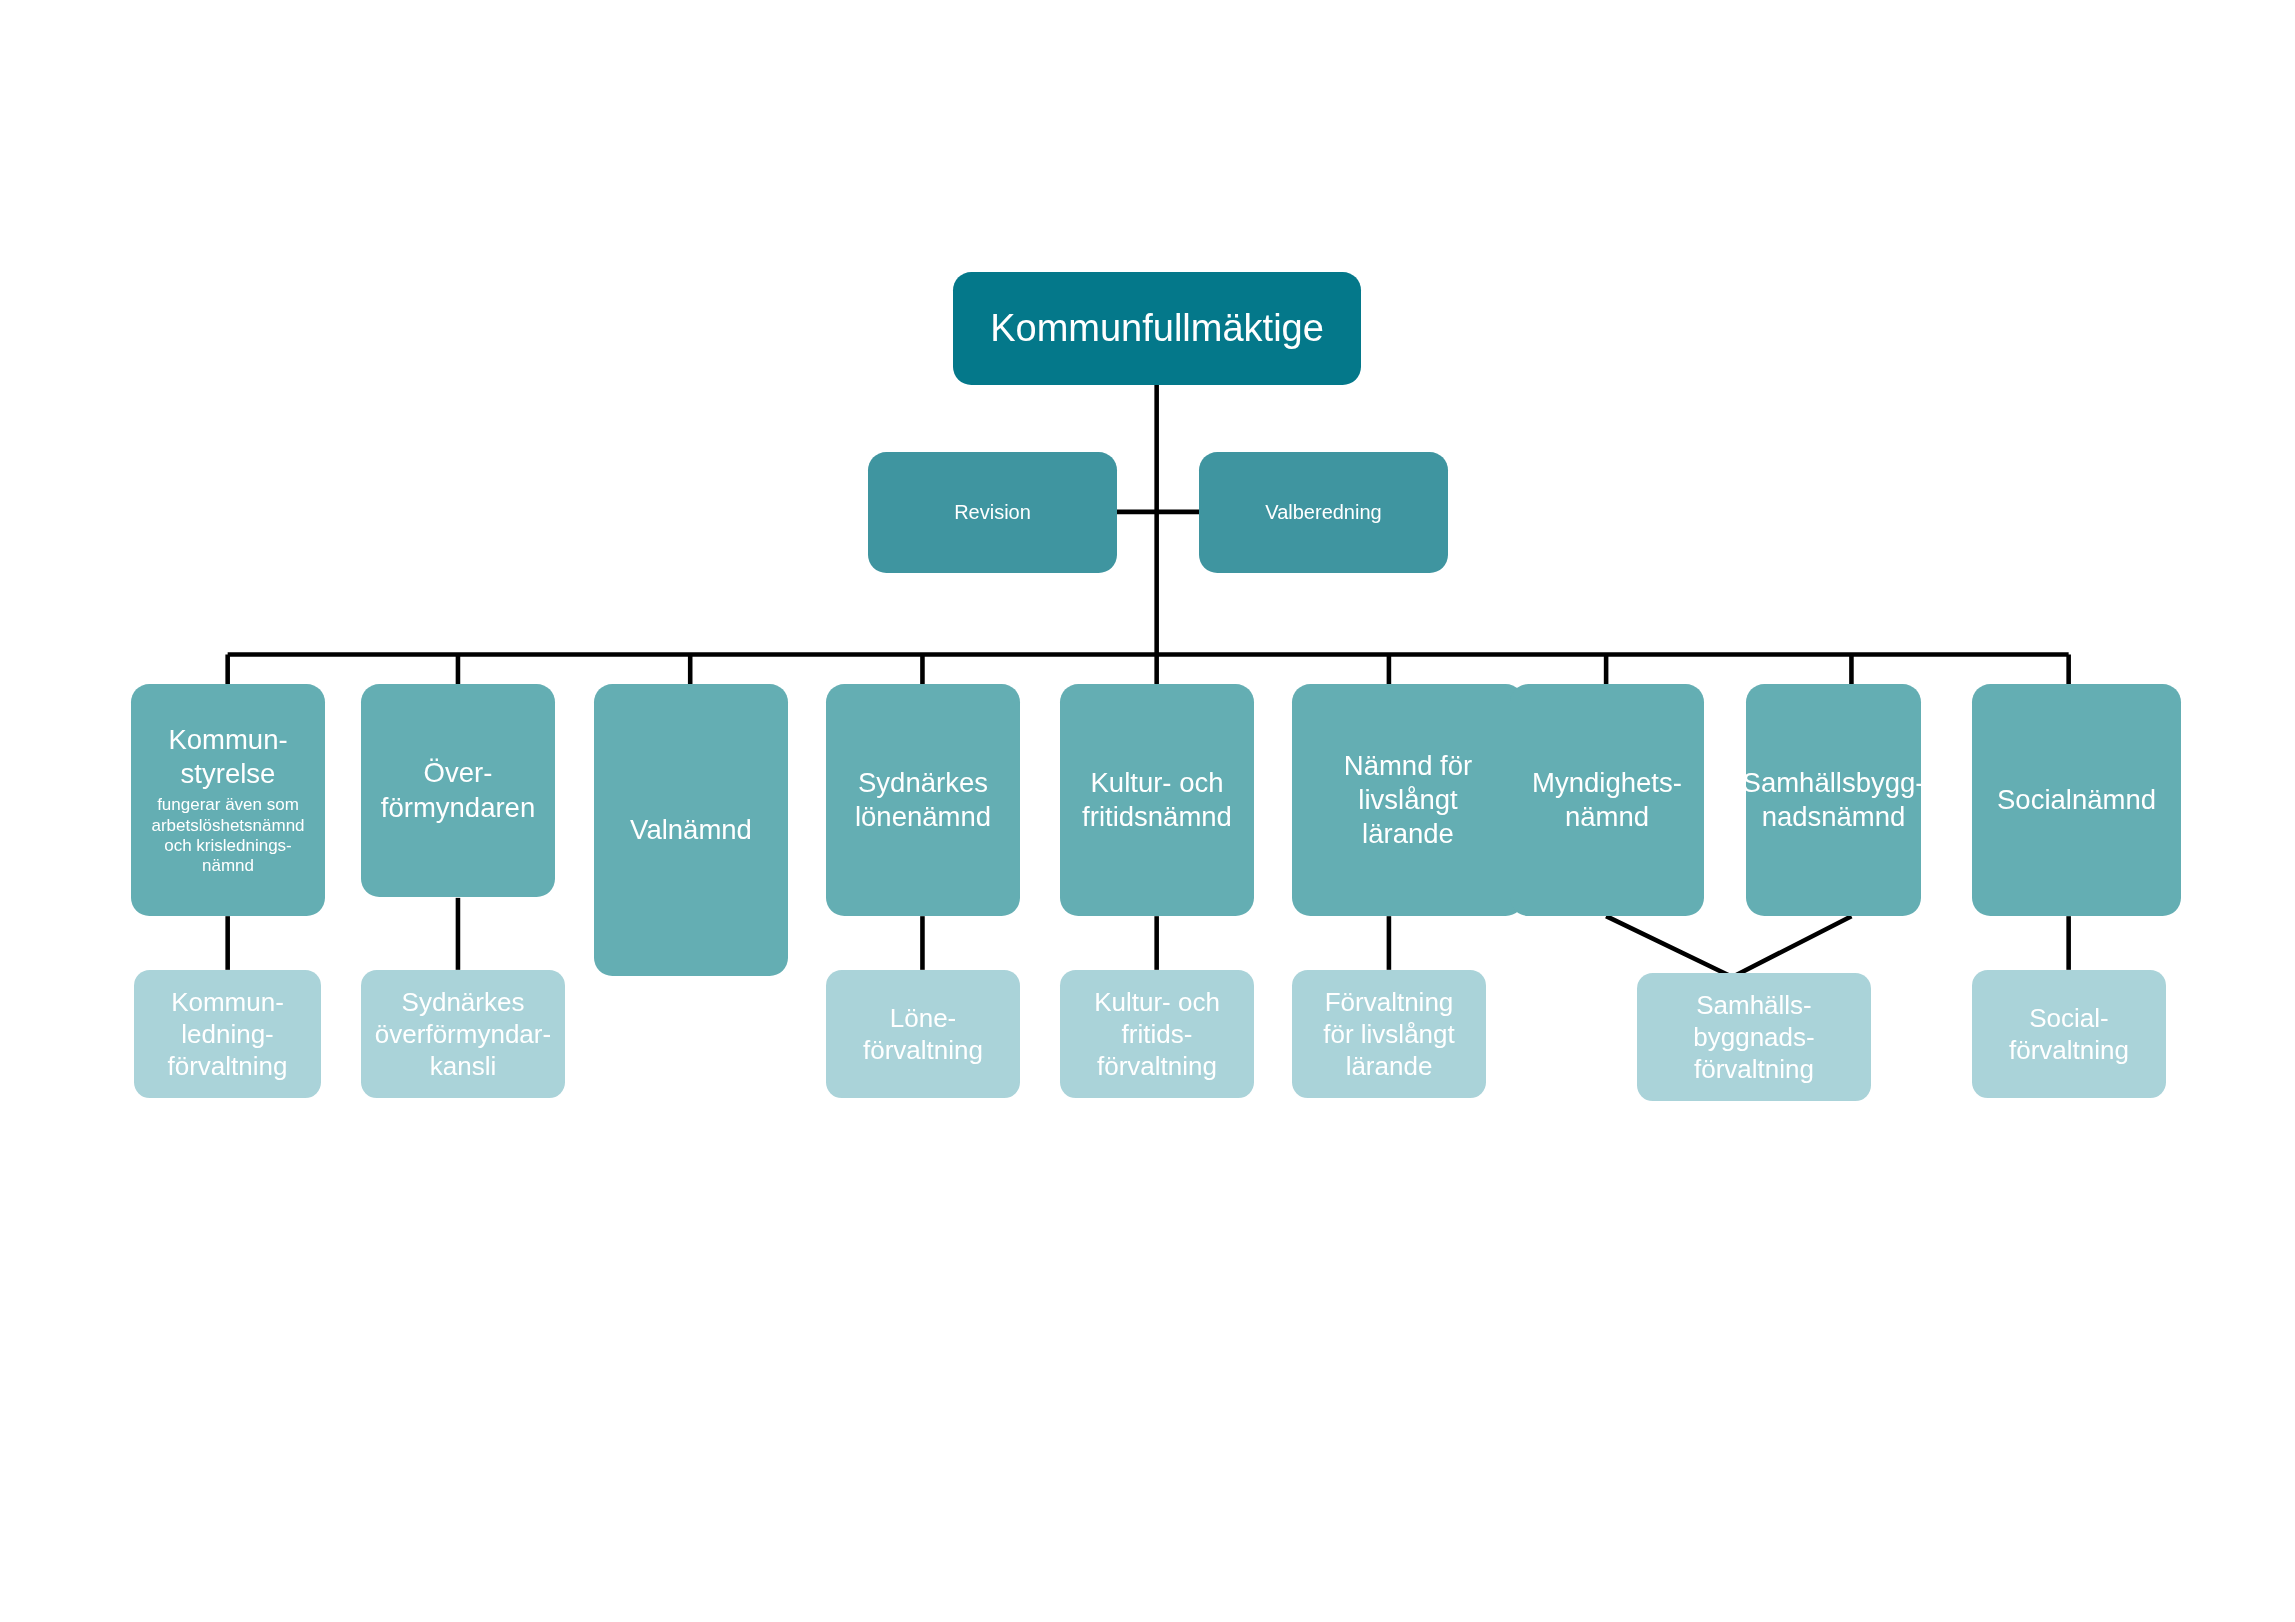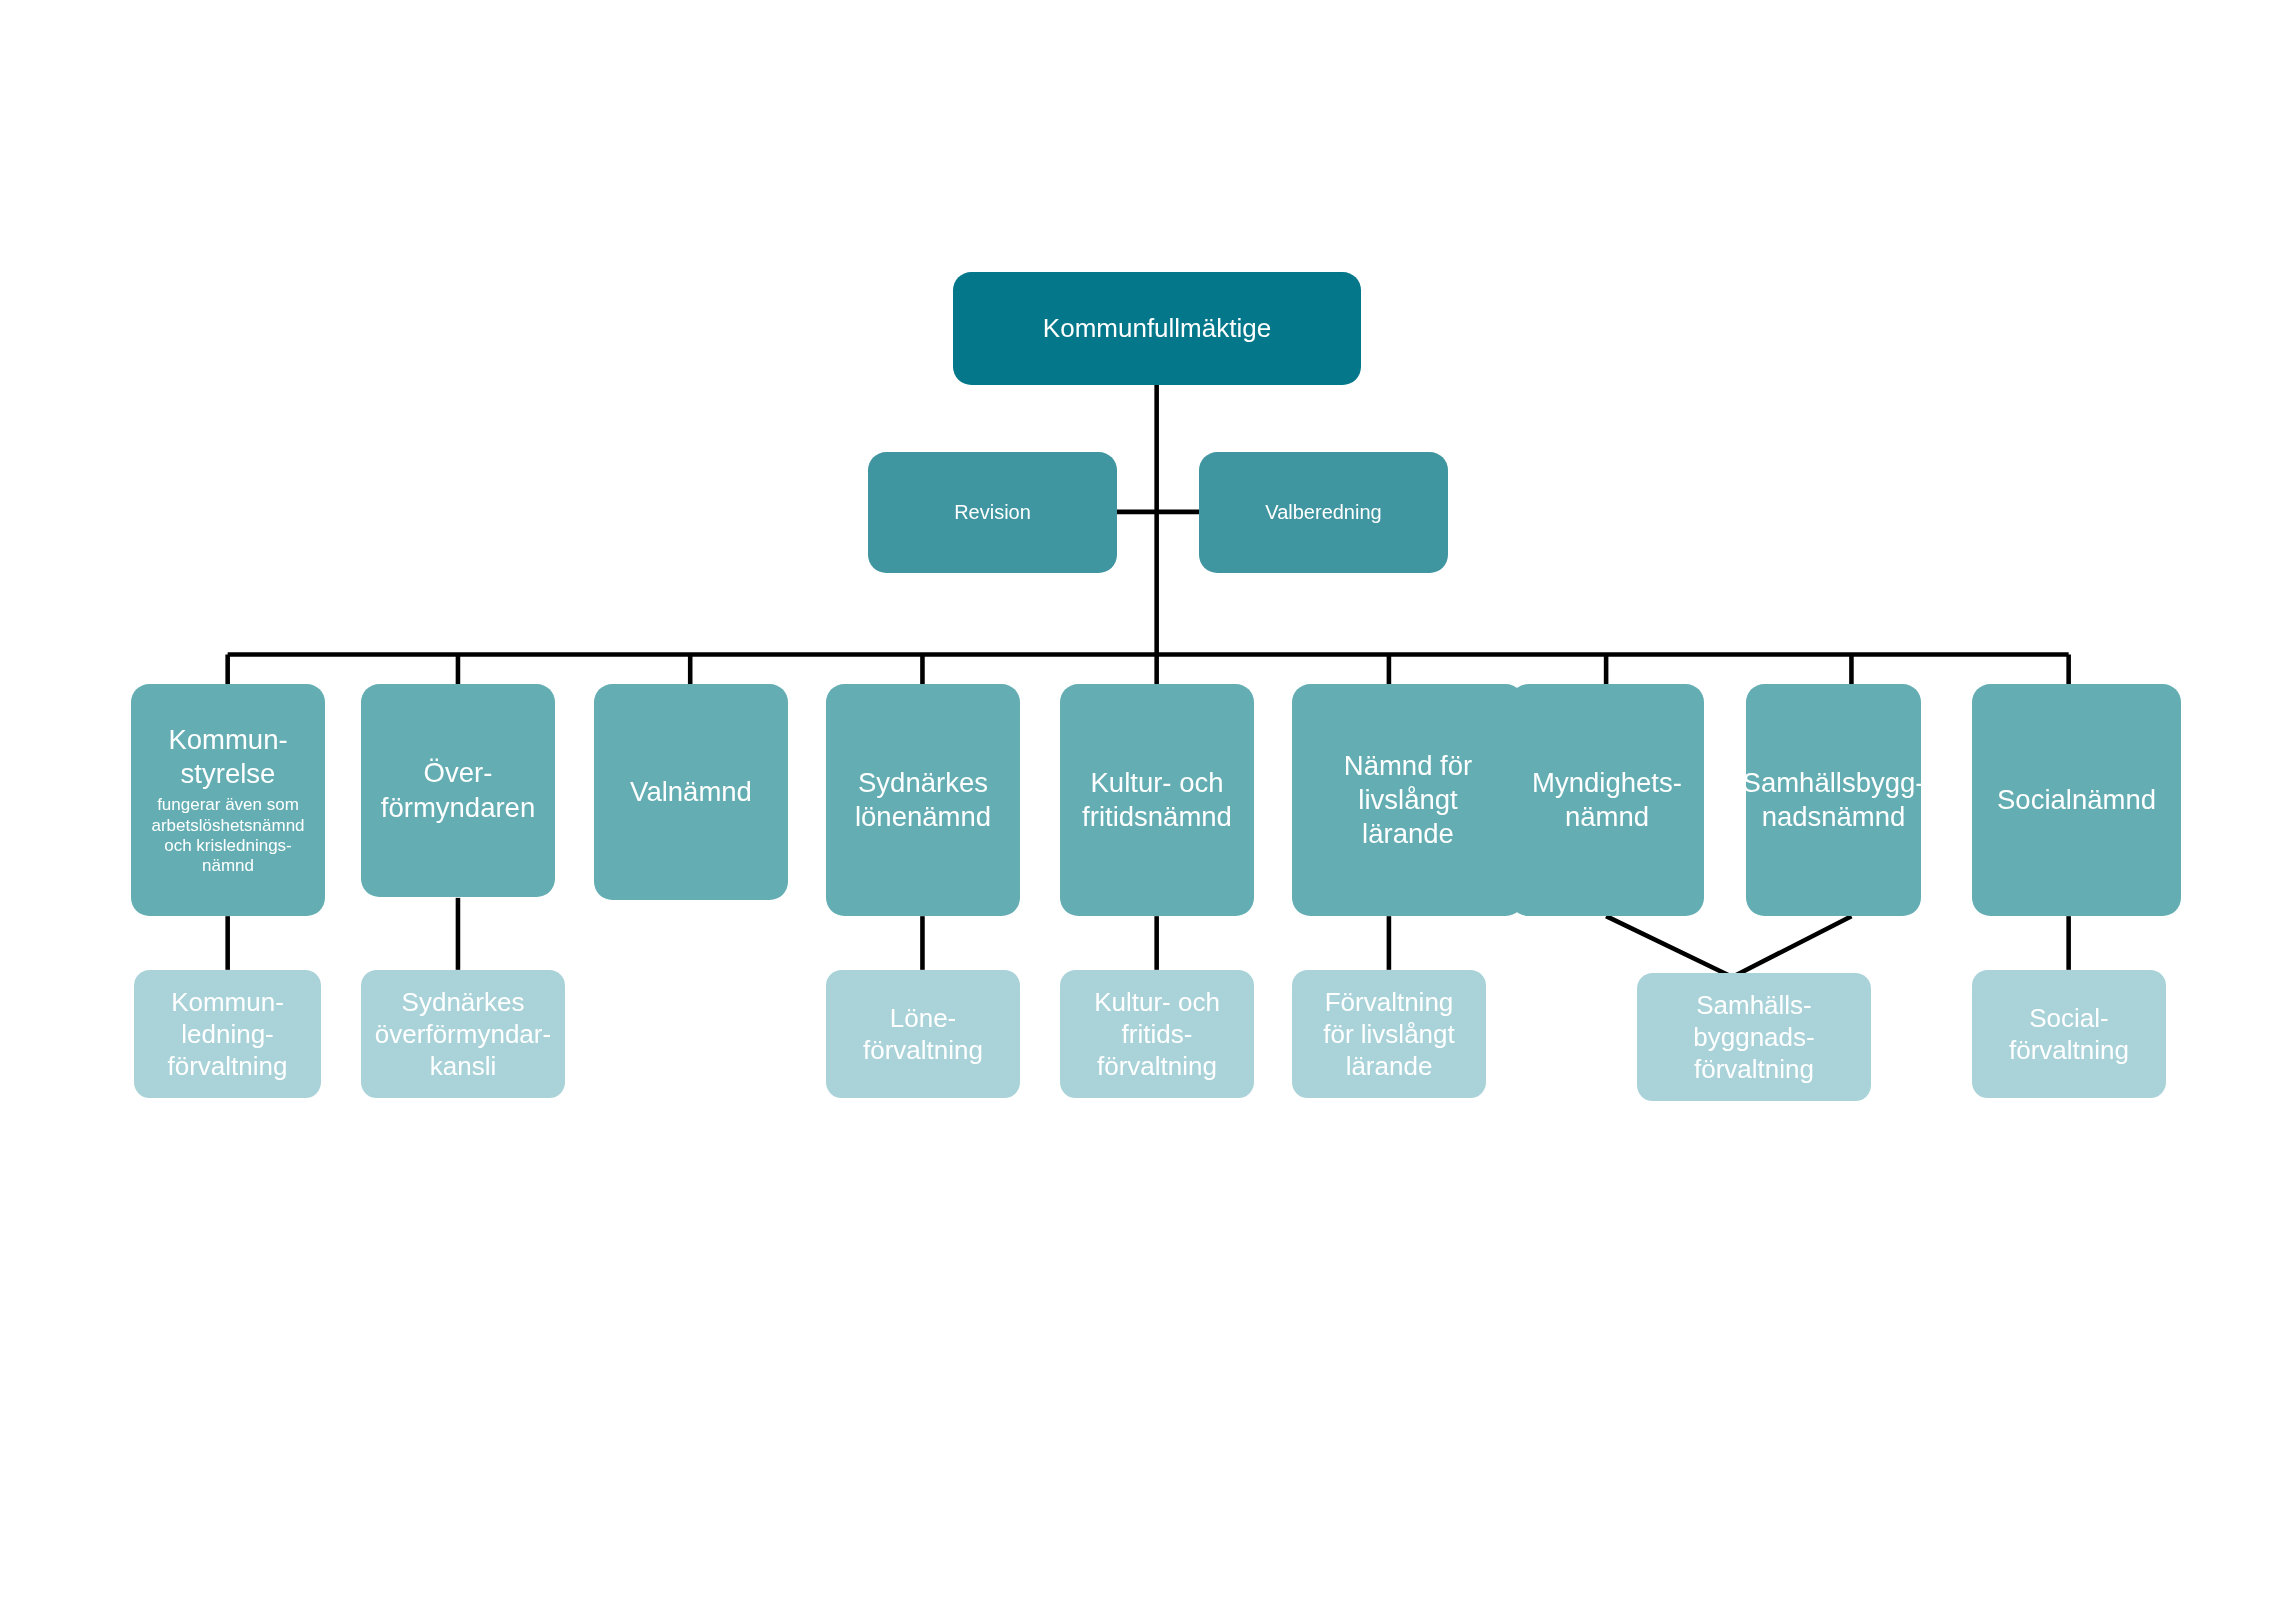--- a/index.html
+++ b/index.html
@@ -43,21 +43,21 @@
     font-weight: 400;
   }
   .node .subtitle {
     white-space: pre-line;
     font-weight: 400;
     margin-top: 3.9px;
   }
   
   .lvl-root {
     background: #04788a;
-    font-size: 26px;
+    font-size: 38px;
   }
   .lvl-aux {
     background: #3f95a0;
     font-size: 20px;
   }
   .lvl-board {
     background: #64aeb3;
     font-size: 27.5px;
   }
   .lvl-admin {
@@ -121,21 +121,21 @@
 styrelse</span>
     <span class="subtitle">fungerar även som
 arbetslöshetsnämnd
 och krislednings-
 nämnd</span>
   </div>
   <div class="node lvl-board" style="left:361px; top:684px; width:194px; height:213px;">
     <span class="title">Över-
 förmyndaren</span>
   </div>
-  <div class="node lvl-board" style="left:594px; top:684px; width:194px; height:216px;">
+  <div class="node lvl-board" style="left:594px; top:684px; width:194px; height:292px;">
     <span class="title">Valnämnd</span>
   </div>
   <div class="node lvl-board" style="left:826px; top:684px; width:194px; height:232px;">
     <span class="title">Sydnärkes
 lönenämnd</span>
   </div>
   <div class="node lvl-board" style="left:1060px; top:684px; width:194px; height:232px;">
     <span class="title">Kultur- och
 fritidsnämnd</span>
   </div>

